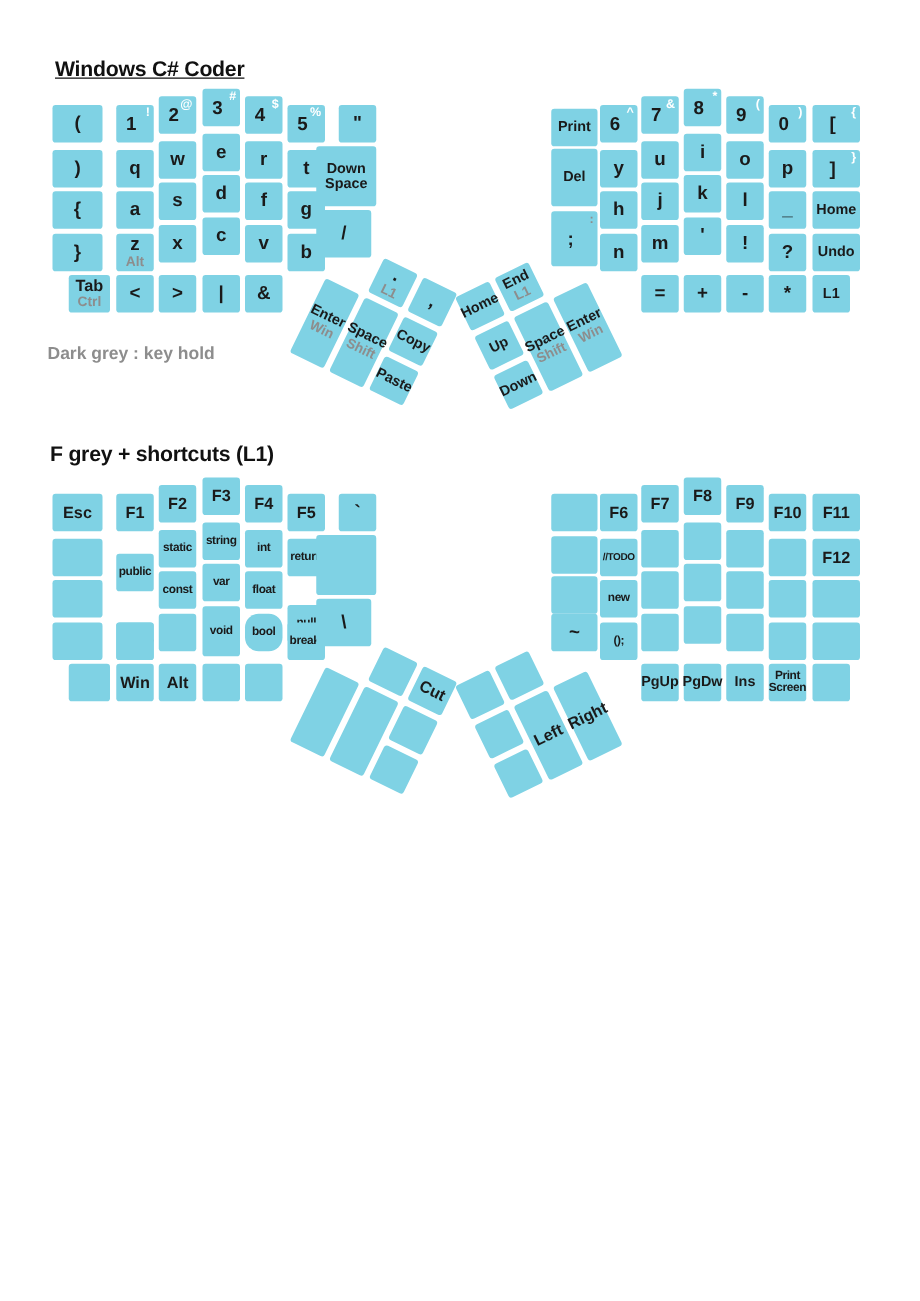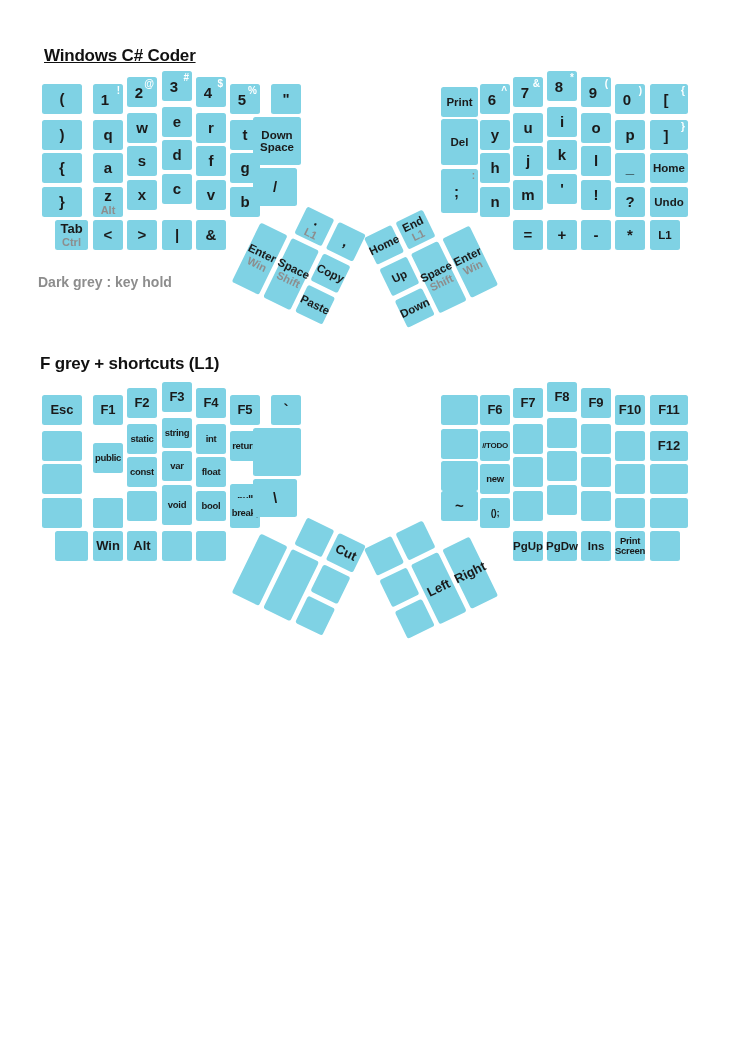--- a/index.html
+++ b/index.html
@@ -354,21 +354,21 @@
       <div class="key" style="left: 120px; top: 136px; width: 30px; height: 30px;"></div>
       <div class="key" style="left: 154px; top: -7px; width: 30px; height: 30px;">
         <span class="t lg">F4</span>
       </div>
       <div class="key" style="left: 154px; top: 29px; width: 30px; height: 30px;">
         <span class="t sm">int</span>
       </div>
       <div class="key" style="left: 154px; top: 62px; width: 30px; height: 30px;">
         <span class="t sm">float</span>
       </div>
-      <div class="key" style="left: 154px; top: 96px; width: 30px; height: 30px;">
+      <div class="key" style="left: 154px; top: 96px; width: 30px; height: 30px; border-radius: 11px;">
         <span class="t sm">bool</span>
       </div>
       <div class="key" style="left: 154px; top: 136px; width: 30px; height: 30px;"></div>
       <div class="key" style="left: 188px; top: 0px; width: 30px; height: 30px;">
         <span class="t lg">F5</span>
       </div>
       <div class="key" style="left: 188px; top: 36px; width: 30px; height: 30px;">
         <span class="t sm">return</span>
       </div>
       <div class="key" style="left: 188px; top: 69px; width: 30px; height: 30px; margin-top: 20px;">

